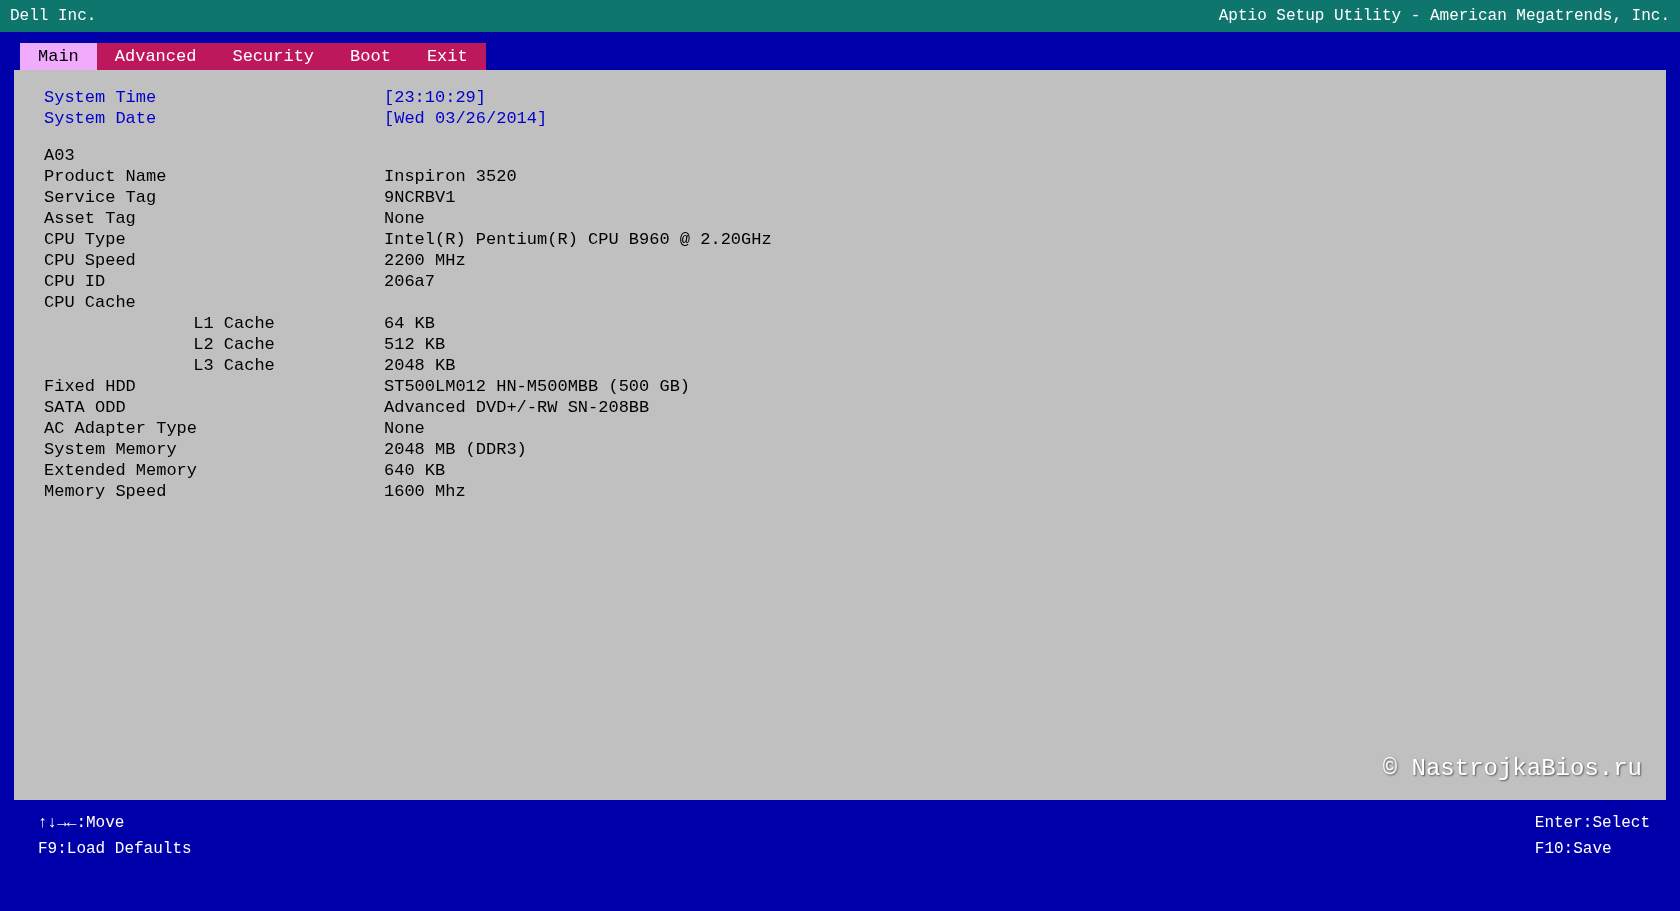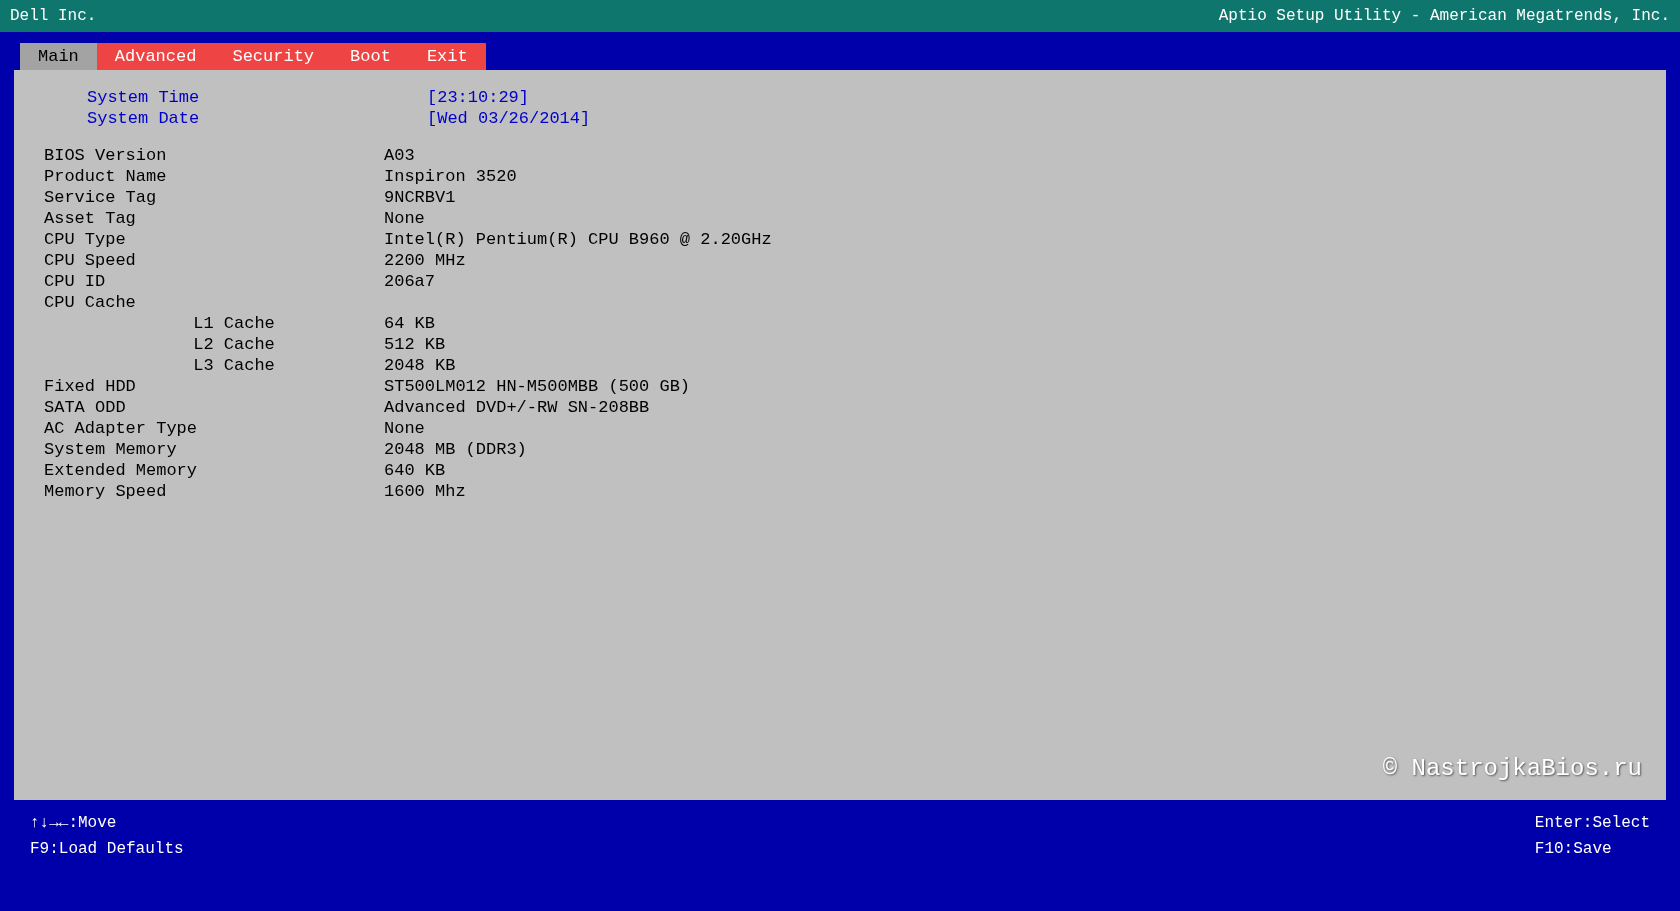--- a/index.html
+++ b/index.html
@@ -29,25 +29,25 @@
       padding: 0 0 0 20px;
       height: 38px;
     }
 
     .menu-tab {
       padding: 4px 18px;
       font-size: 17px;
       font-family: 'Courier New', Courier, monospace;
       color: #fff;
       cursor: pointer;
-      background: #ef4444;
+      background: #be185d;
     }
 
     .menu-tab.active {
-      background: #a3a3a3;
+      background: #f0abfc;
       color: #000;
     }
 
     #main-content {
       background: #c0c0c0;
       margin: 0 14px;
       padding: 18px 30px 18px 30px;
       height: 730px;
       position: relative;
     }
@@ -61,21 +61,20 @@
 
     .info-row .label {
       color: #000;
       width: 340px;
       font-family: 'Courier New', Courier, monospace;
       white-space: pre;
     }
 
     .info-row .label.blue {
       color: #0000cc;
-      margin-left: 43px;
     }
 
     .info-row .value {
       color: #000;
       font-family: 'Courier New', Courier, monospace;
     }
 
     .info-row .value.blue {
       color: #0000cc;
       text-align: center;
@@ -109,20 +108,21 @@
       padding: 0 30px;
       height: 72px;
       font-size: 16px;
       font-family: 'Courier New', Courier, monospace;
     }
 
     .bottom-col {
       display: flex;
       flex-direction: column;
       gap: 8px;
+      margin-left: 8px;
     }
 
     .bottom-item {
       color: #fff;
     }
 
     #menu-bar-wrapper {
       background: #0000aa;
     }
   </style>
@@ -150,21 +150,20 @@
   <div class="info-row">
       <span class="label blue">System Time</span>
       <span class="value blue">[23:10:29]</span>
     </div>
     <div class="info-row">
       <span class="label blue">System Date</span>
       <span class="value blue">[Wed 03/26/2014]</span>
     </div>
     <div class="section-gap"></div>
     <div class="info-row">
-      <span class="label">BIOS Version</span>
       <span class="value">A03</span>
     </div>
     <div class="info-row">
       <span class="label">Product Name</span>
       <span class="value">Inspiron 3520</span>
     </div>
     <div class="info-row">
       <span class="label">Service Tag</span>
       <span class="value">9NCRBV1</span>
     </div>

